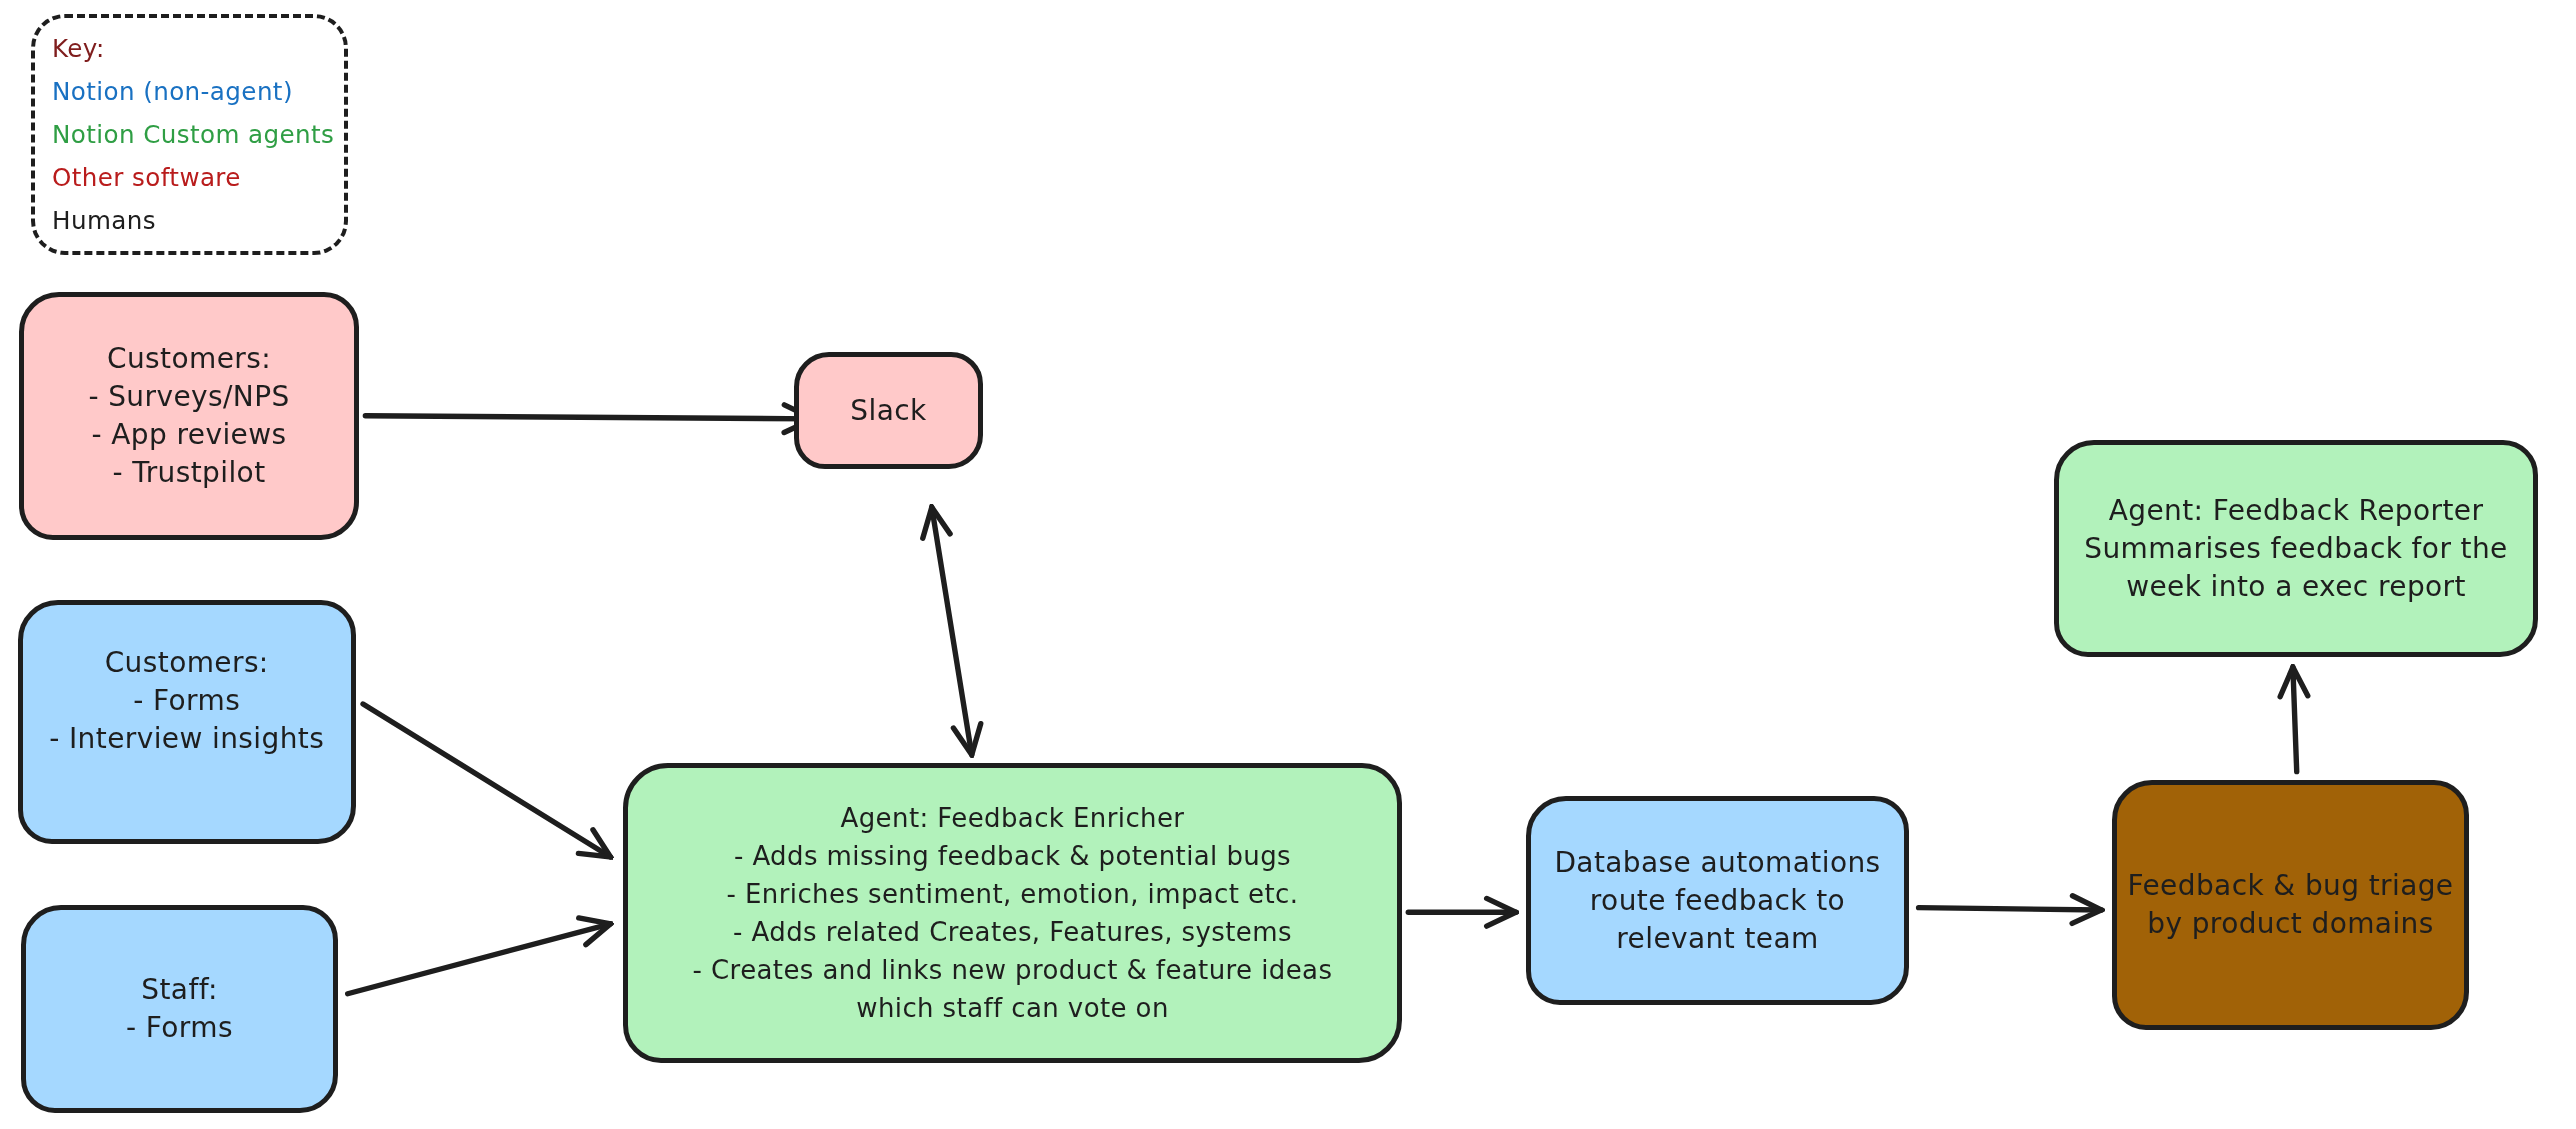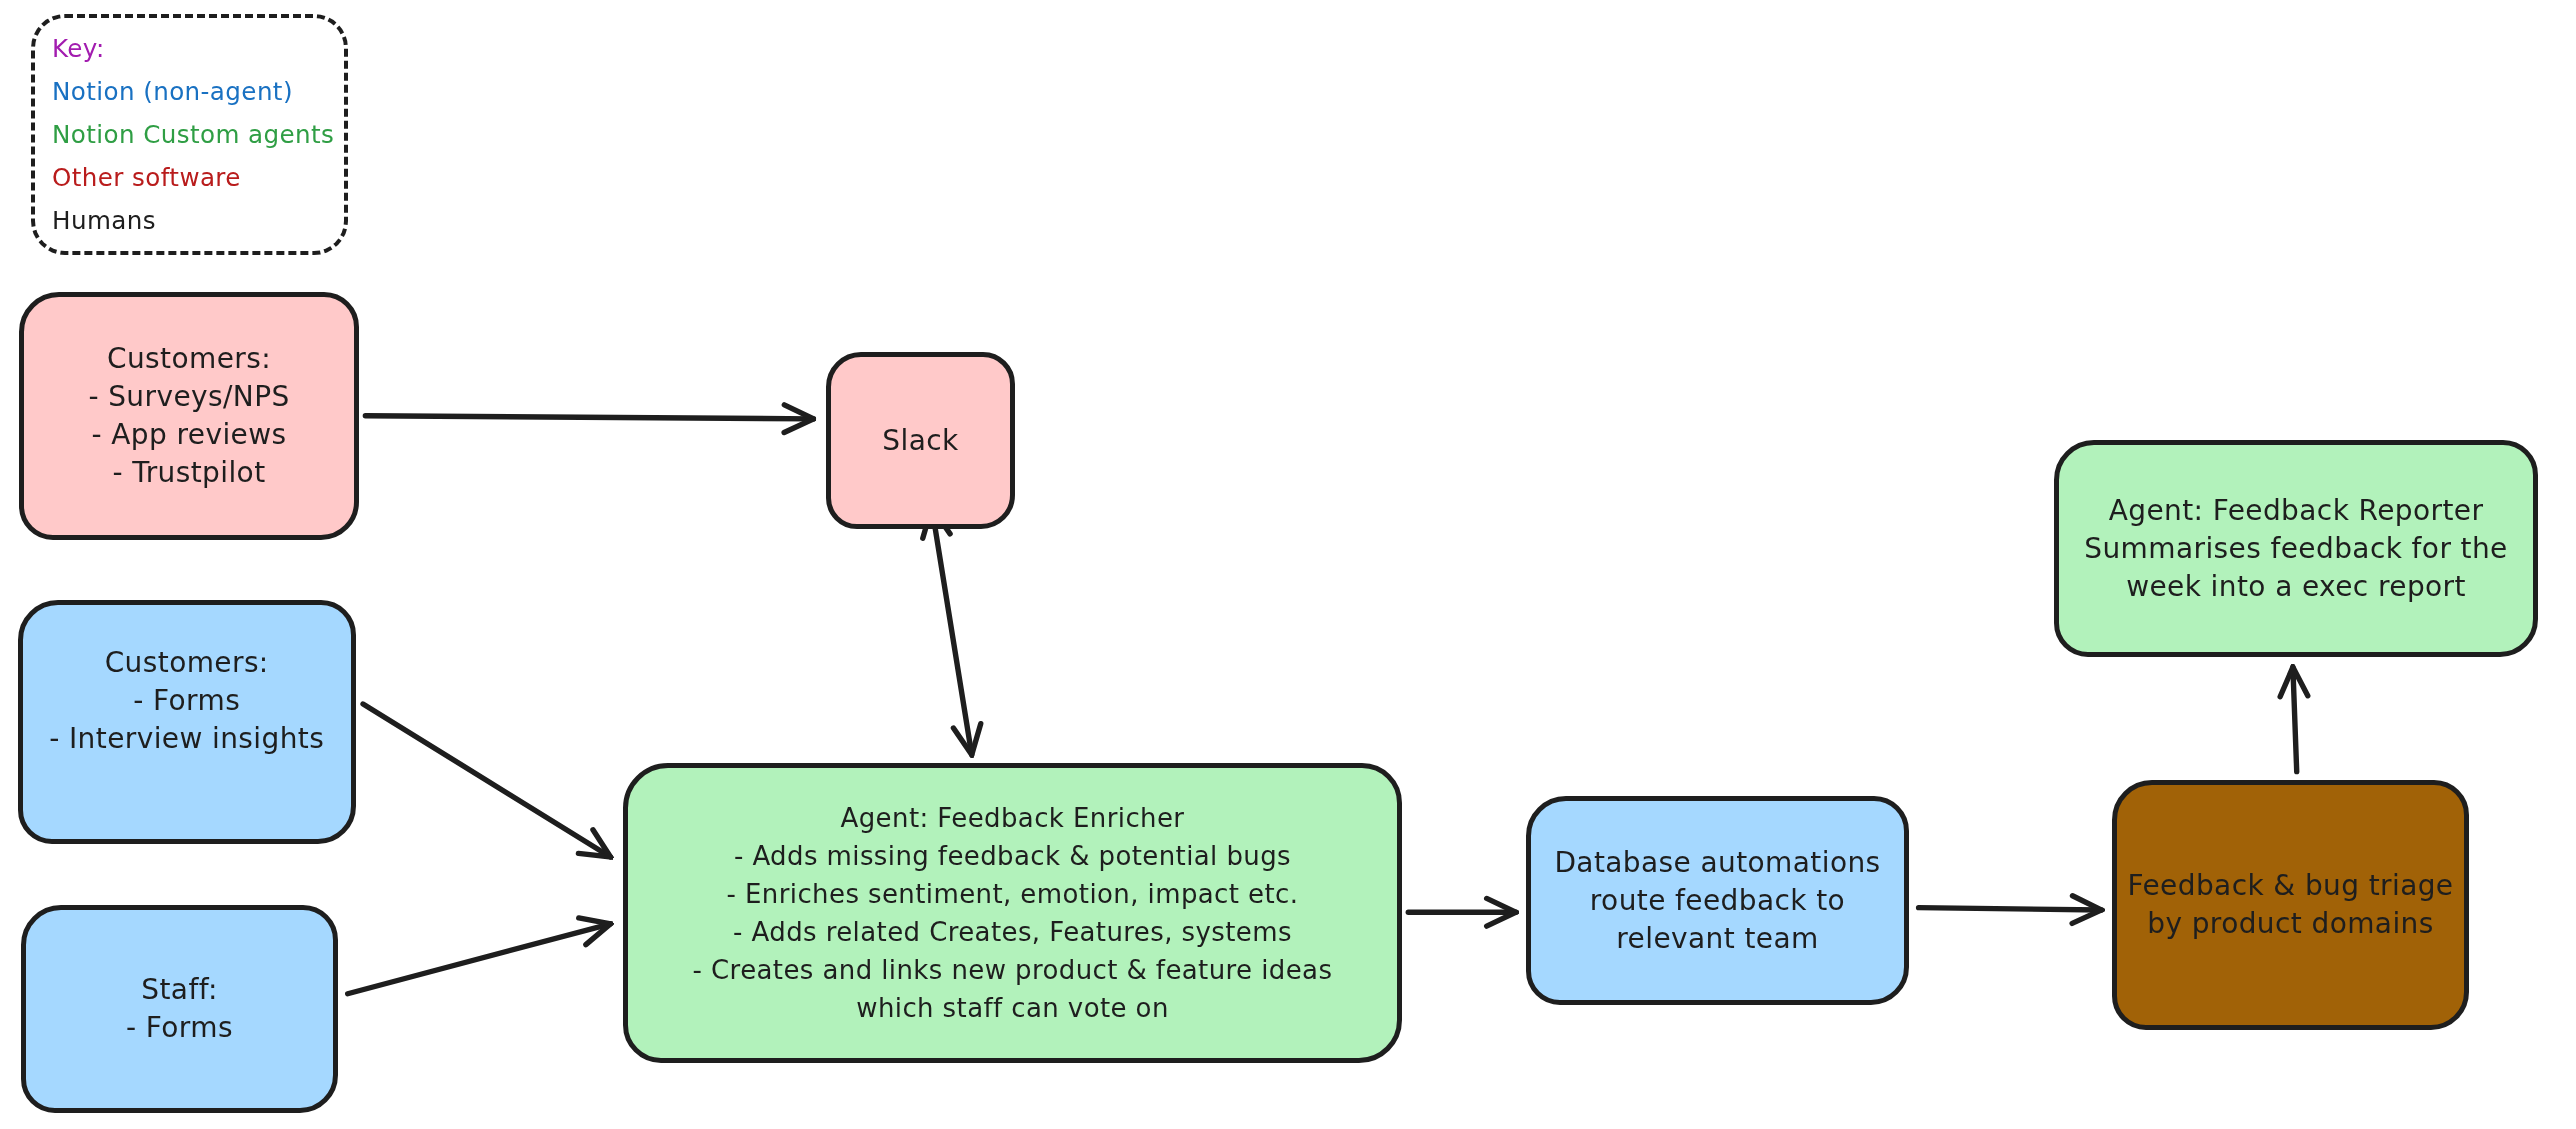--- a/index.html
+++ b/index.html
@@ -69,35 +69,35 @@
     <path class="shaft" d="M475 541 L1058 545" marker-end="url(#ah)"></path>
     <path class="shaft" d="M1212 660 L1264 982" marker-start="url(#ah)" marker-end="url(#ah)"></path>
     <path class="shaft" d="M472 916 L794 1115" marker-end="url(#ah)"></path>
     <path class="shaft" d="M452 1293 L794 1202" marker-end="url(#ah)"></path>
     <path class="shaft" d="M1832 1187 L1972 1187" marker-end="url(#ah)"></path>
     <path class="shaft" d="M2496 1181 L2734 1184" marker-end="url(#ah)"></path>
     <path class="shaft" d="M2988 1004 L2983 868" marker-end="url(#ah)"></path>
   </svg>
 
   <div class="key-box" style="left: 31px; top: 14px; width: 317px; height: 241px; border-color: rgb(30, 30, 30);">
-    <div class="line" style="color: #a21caf;">Key:</div>
+    <div class="line" style="color: #7f1d1d;">Key:</div>
     <div class="line" style="color: rgb(25, 113, 194);">Notion (non-agent)</div>
     <div class="line" style="color: rgb(47, 158, 68);">Notion Custom agents</div>
     <div class="line" style="color: #b91c1c;">Other software</div>
     <div class="line" style="color: rgb(30, 30, 30);">Humans</div>
   </div>
 
   <div class="node" style="left: 19px; top: 292px; width: 340px; height: 248px; background-color: rgb(255, 201, 201); border-color: rgb(30, 30, 30);">
     <div class="line">Customers:</div>
     <div class="line">- Surveys/NPS</div>
     <div class="line">- App reviews</div>
     <div class="line">- Trustpilot</div>
   </div>
 
-  <div class="node" style="left: 826px; top: 352px; width: 189px; height: 177px; border-radius: 35px 32px 34px 31px; background-color: rgb(255, 201, 201); border-color: rgb(30, 30, 30);">
+  <div class="node" style="left: 794px; top: 352px; width: 189px; height: 117px; border-radius: 35px 32px 34px 31px; background-color: rgb(255, 201, 201); border-color: rgb(30, 30, 30);">
     <div class="line">Slack</div>
   </div>
 
   <div class="node" style="left: 17.7px; top: 600px; width: 338px; height: 244px; padding-bottom: 42px; background-color: rgb(165, 216, 255); border-color: rgb(30, 30, 30);">
     <div class="line">Customers:</div>
     <div class="line">- Forms</div>
     <div class="line">- Interview insights</div>
   </div>
 
   <div class="node" style="left: 21px; top: 905px; width: 317px; height: 208px; background-color: rgb(165, 216, 255); border-color: rgb(30, 30, 30);">

